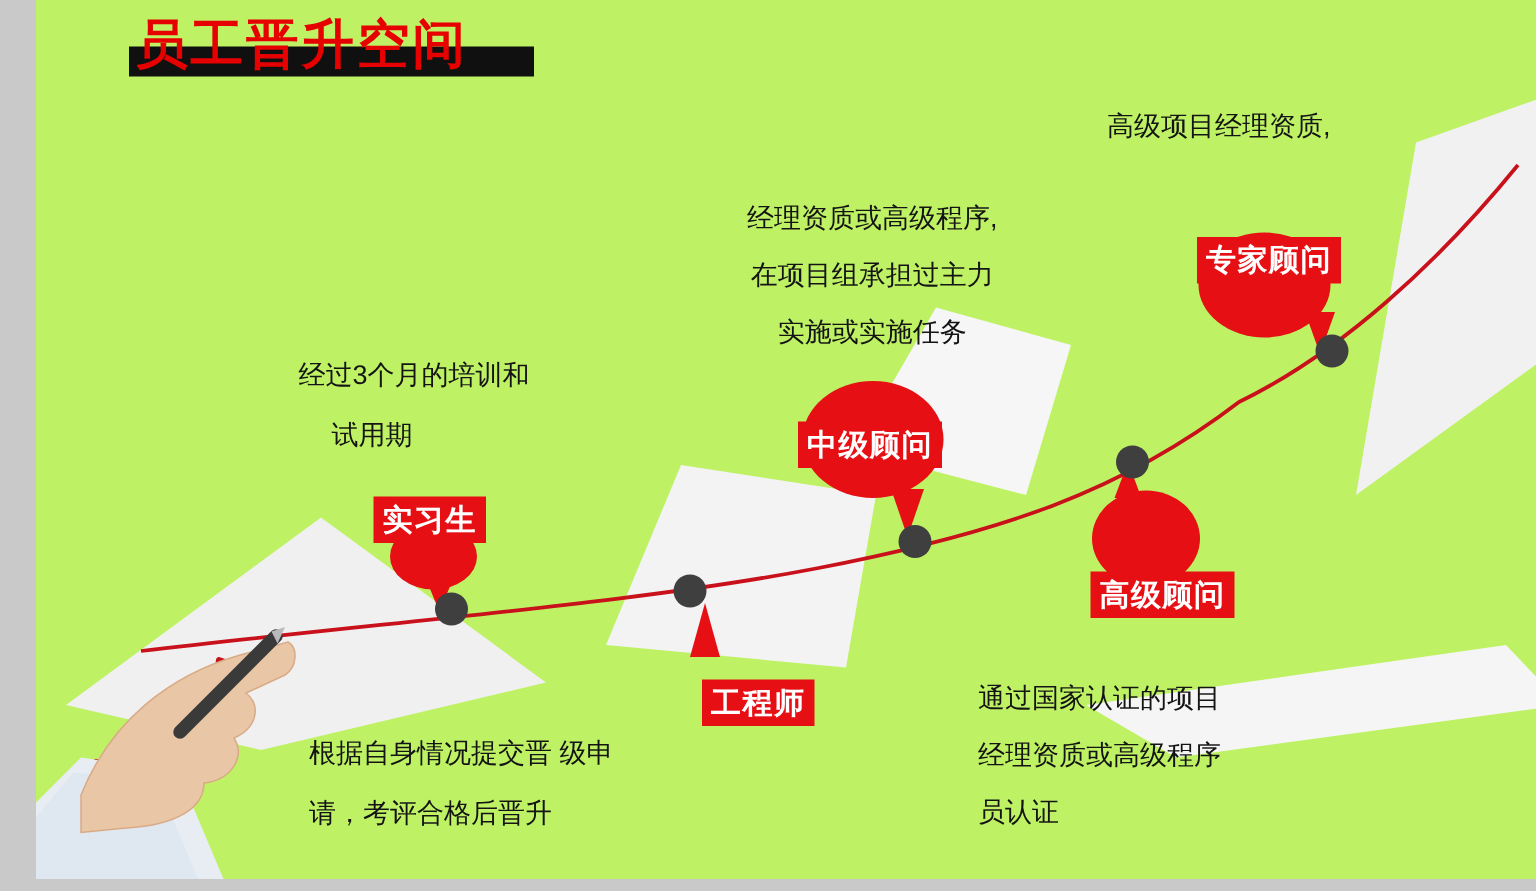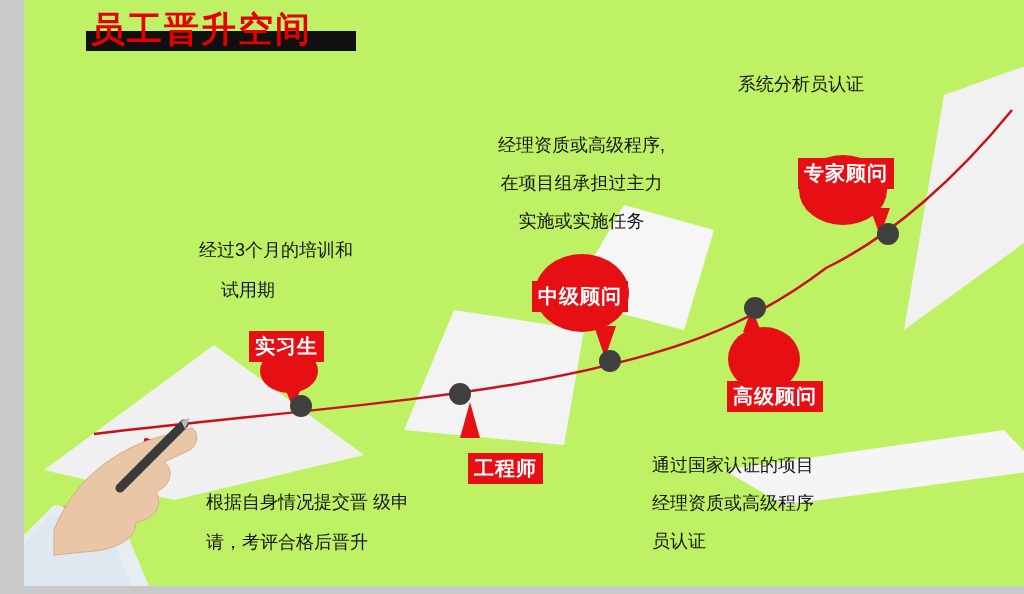--- a/index.html
+++ b/index.html
@@ -117,16 +117,16 @@
     <div class="ln">实施或实施任务</div>
   </div>
 
   <div class="note" style="left:628px;top:446px;width:212px;text-align:left;line-height:38px;">
     <div class="ln">通过国家认证的项目</div>
     <div class="ln">经理资质或高级程序</div>
     <div class="ln">员认证</div>
   </div>
 
   <div class="note" style="left:714px;top:62px;width:220px;line-height:44px;">
-    <div class="ln">系统分析员认证</div>
+    <div class="ln">高级项目经理资质,</div>
   </div>
 
 </div>
 
 </body></html>

